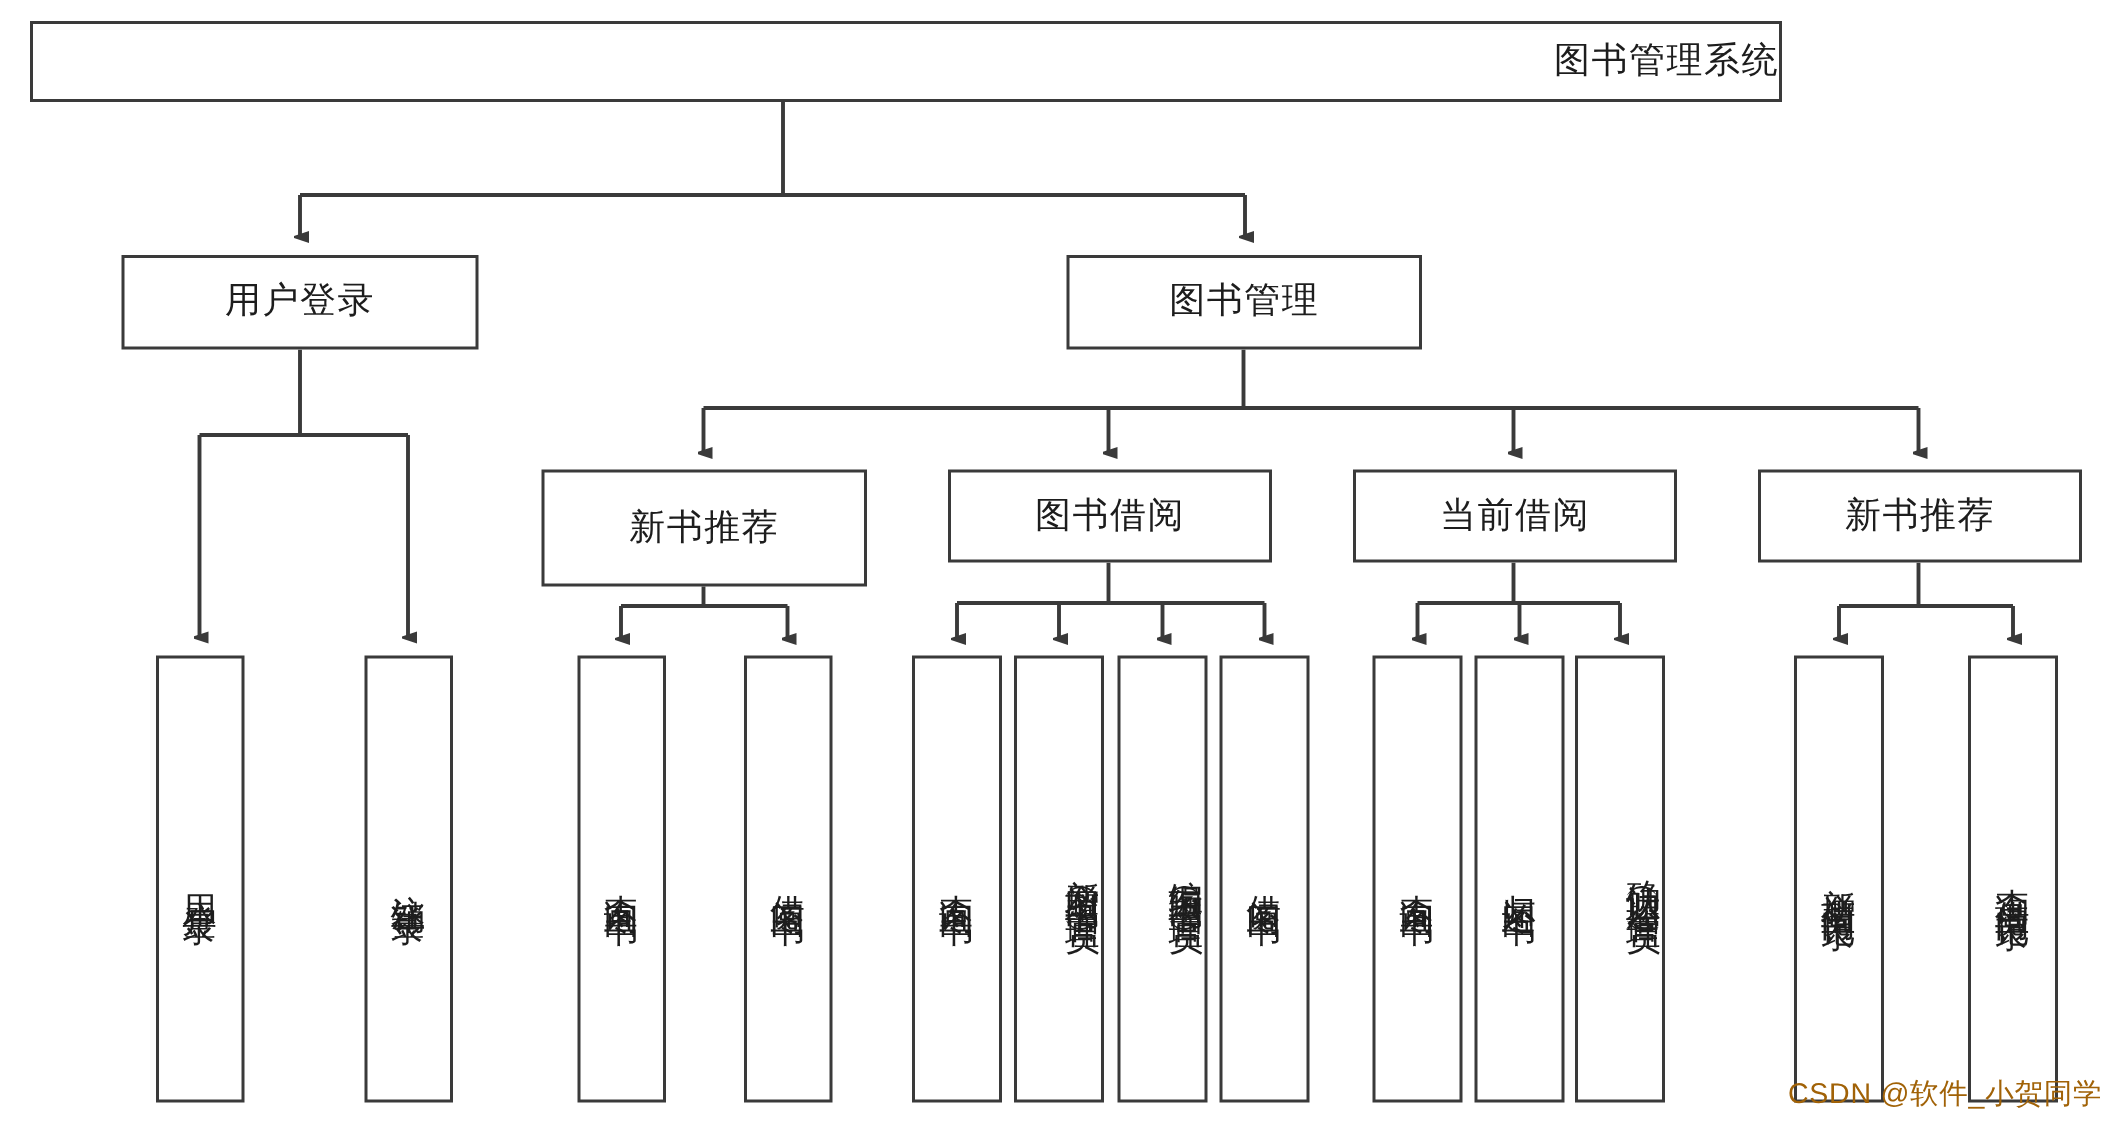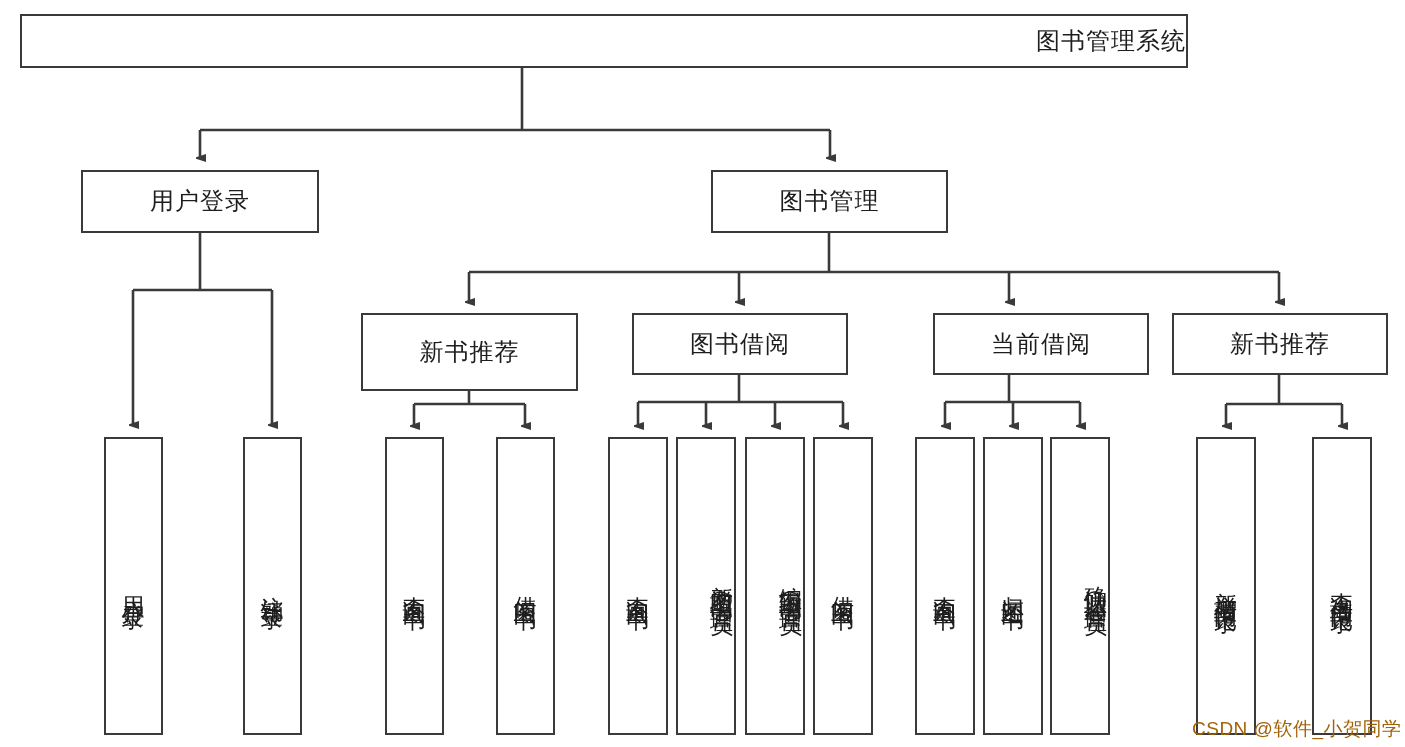--- a/index.html
+++ b/index.html
@@ -127,21 +127,21 @@
   <div class="node horiz" style="left:711px; top:170px; width:237px; height:63px;">
     <span>图书管理</span>
   </div>
 
   <div class="node horiz" style="left:361px; top:313px; width:217px; height:78px;justify-content:center;">
     <span>新书推荐</span>
   </div>
   <div class="node horiz" style="left:632px; top:313px; width:216px; height:62px;text-align:right;">
     <span>图书借阅</span>
   </div>
-  <div class="node horiz" style="left:902px; top:313px; width:216px; height:62px;margin-left:31px;">
+  <div class="node horiz" style="left:902px; top:313px; width:216px; height:62px;">
     <span>当前借阅</span>
   </div>
   <div class="node horiz" style="left:1172px; top:313px; width:216px; height:62px;">
     <span>新书推荐</span>
   </div>
 
   <div class="node vert" style="left:104px; top:437px; width:59px; height:298px;">
     <span>用户登录</span>
   </div>
   <div class="node vert" style="left:243px; top:437px; width:59px; height:298px;">

